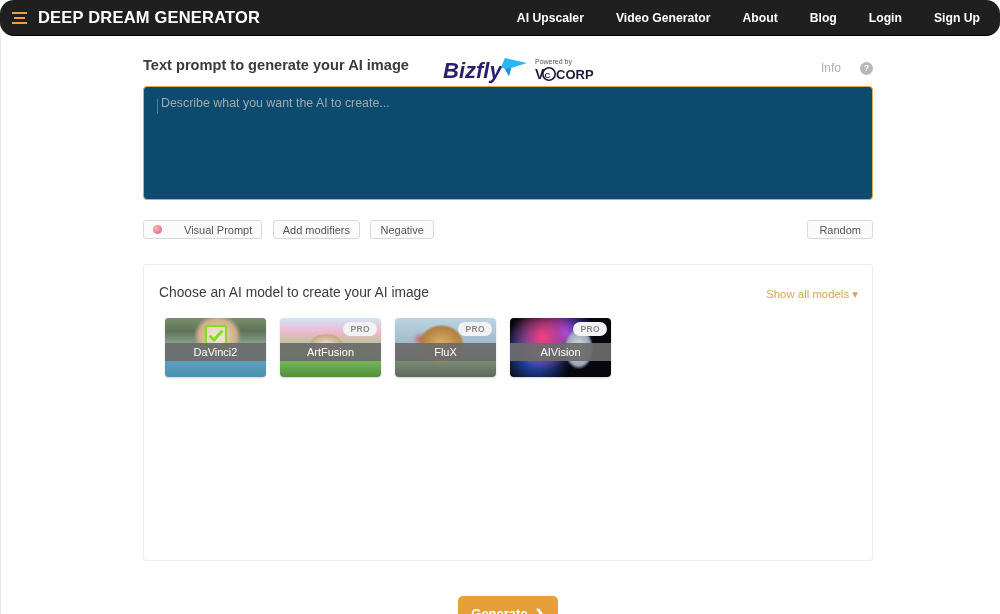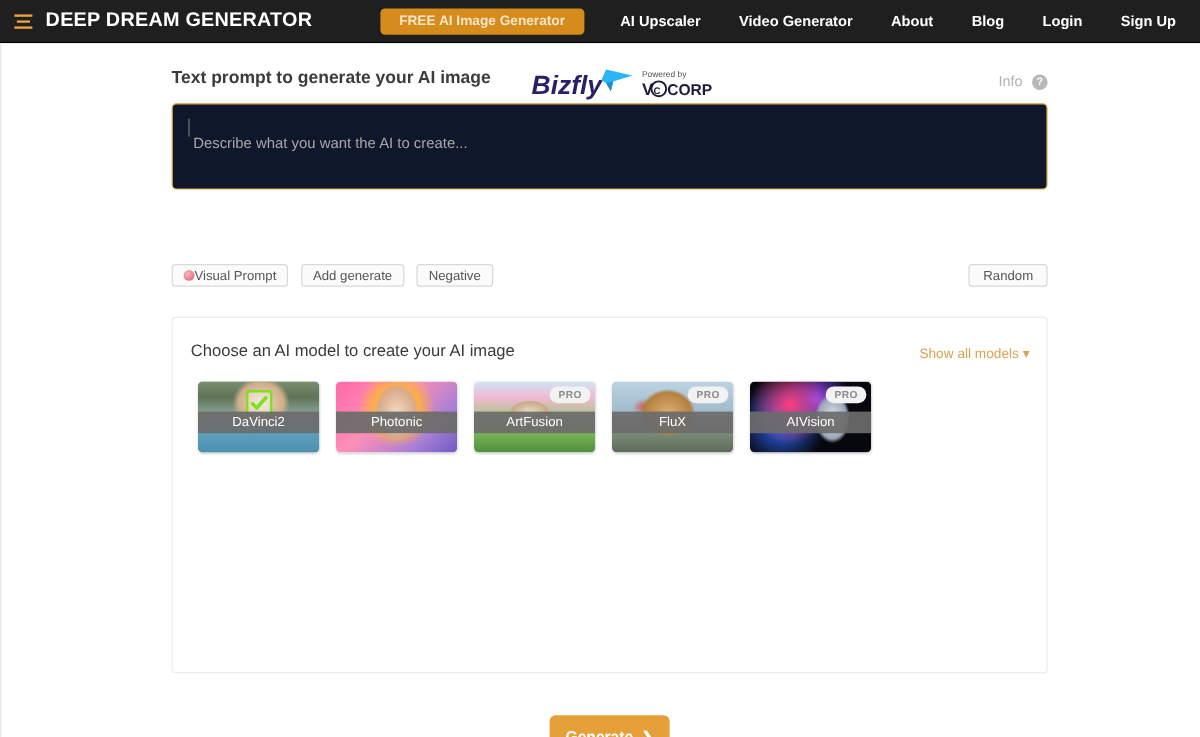--- a/index.html
+++ b/index.html
@@ -11,20 +11,21 @@
     overflow: hidden;
   }
 
   
   #topnav {
     position: absolute; left: 0; top: 0;
     width: 1000px; height: 36px;
     background: #1f1f1f;
     display: flex; align-items: center;
     border-bottom: 1px solid #000;
+    border-radius: 14px;
   }
   #hamburger {
     width: 26px; margin-left: 6px;
     display: flex; flex-direction: column; align-items: center;
     gap: 3px; cursor: pointer;
   }
   #hamburger span { display:block; width: 15px; height: 2px; background: #e8a33d; }
   #hamburger span.mid { width: 11px; }
   #brand {
     color: #ffffff; font-size: 16.5px; font-weight: bold;
@@ -63,53 +64,53 @@
     font-size: 14.6px; font-weight: bold; color: #3b3b3b;
     white-space: nowrap;
   }
   #bizfly-logo {
     position: absolute; left: 300px; top: 2px;
     width: 160px; height: 36px;
   }
   #info-link {
     position: absolute; right: 0; top: 11px;
     font-size: 12px; color: #b0b0b0; display: flex;
-    align-items: center; gap: 8px; cursor: pointer;
+    align-items: center; gap: 19px; cursor: pointer;
   }
   #info-q {
     width: 13px; height: 13px; border-radius: 50%;
     background: #b8b8b8; color: #fff; font-size: 9px;
     display: flex; align-items: center; justify-content: center;
     font-weight: bold;
   }
 
   
   #prompt-box {
     position: absolute; left: 142px; top: 50px;
-    width: 730px; height: 72px;
+    width: 730px; height: 114px;
     border: 1px solid #e0a94a; border-radius: 4px;
-    background: #0f172a;
-    padding: 24px 14px;
+    background: #0c4a6e;
+    padding: 8px 14px;
   }
   #prompt-caret {
     position: absolute; left: 13px; top: 12px;
     width: 1px; height: 15px; background: #777;
   }
   #prompt-placeholder {
     font-size: 12.4px; color: #a8a8a8;
     padding-left: 3px; line-height: 16px;
   }
 
   
   #prompt-tools {
     position: absolute; left: 142px; top: 184px;
     width: 730px; height: 20px;
   }
   .sm-btn {
-    display: inline-flex; align-items: center; gap: 0;
+    display: inline-flex; align-items: center; gap: 22px;
     height: 19px; padding: 0 9px;
     border: 1px solid #d9d9d9; border-radius: 3px;
     background: #fbfbfb; color: #555; font-size: 11px;
     cursor: pointer; vertical-align: top; margin-right: 6px;
   }
   #vp-icon {
     width: 9px; height: 9px; border-radius: 50%;
     background: radial-gradient(circle at 35% 35%, #f6b7bd 0%, #e87f8c 60%, #d9606f 100%);
   }
   #random-btn {
@@ -223,21 +224,20 @@
 <body>
 
 <div id="topnav">
   <div id="hamburger">
     <span></span>
       <span class="mid"></span>
       <span></span>
   </div>
   <div id="brand">DEEP DREAM GENERATOR</div>
   <div id="nav-right">
-    <div id="free-gen-btn">FREE AI Image Generator</div>
     <a class="nav-link">AI Upscaler</a>
     <a class="nav-link">Video Generator</a>
     <a class="nav-link">About</a>
     <a class="nav-link">Blog</a>
     <a class="nav-link">Login</a>
     <a class="nav-link">Sign Up</a>
   </div>
 </div>
 
 <div id="page">
@@ -268,21 +268,21 @@
     <div id="prompt-caret"></div>
     <div id="prompt-placeholder">Describe what you want the AI to create...</div>
   </div>
 
   <div id="prompt-tools">
     <div class="sm-btn">
       <span id="vp-icon"></span>
       <span>Visual Prompt</span>
     </div>
     <div class="sm-btn">
-      <span>Add generate</span>
+      <span>Add modifiers</span>
     </div>
     <div class="sm-btn">
       <span>Negative</span>
     </div>
     <div id="random-btn">Random</div>
   </div>
 
   <div id="model-panel">
     <div id="model-panel-title">Choose an AI model to create your AI image</div>
     <div id="show-all">
@@ -295,24 +295,20 @@
       <div class="model-card">
         <div class="model-thumb t-davinci"></div>
         <div class="check-mark">
           <svg width="16" height="16" viewBox="0 0 16 16">
             <path d="M2.5 8.5 L6 12 L13.5 3.5" stroke="#7ee01f" stroke-width="3" fill="none" stroke-linecap="round" stroke-linejoin="round"></path>
           </svg>
         </div>
         <div class="model-name">DaVinci2</div>
       </div>
 
-      <div class="model-card">
-        <div class="model-thumb t-photonic"></div>
-        <div class="model-name">Photonic</div>
-      </div>
 
 
       <div class="model-card">
         <div class="model-thumb t-artfusion"></div>
         <div class="pro-badge">PRO</div>
         <div class="model-name">ArtFusion</div>
       </div>
 
       <div class="model-card">
         <div class="model-thumb t-flux"></div>

